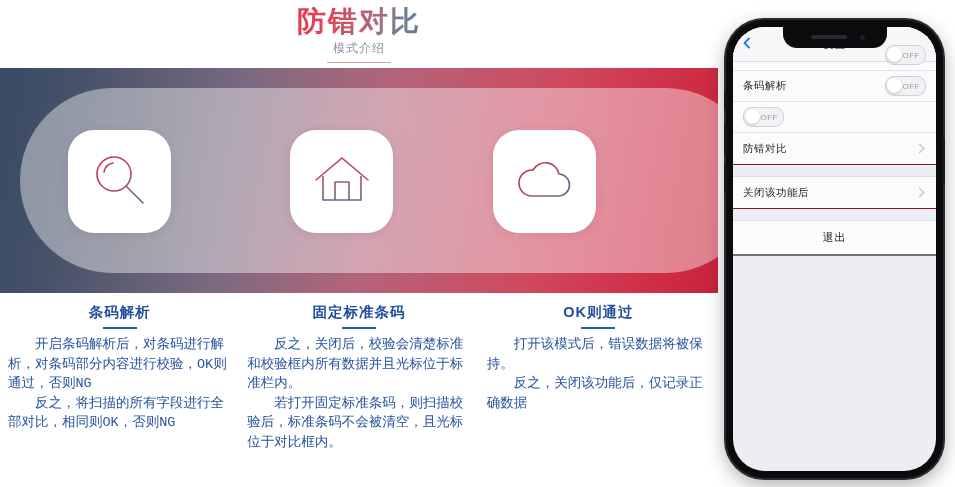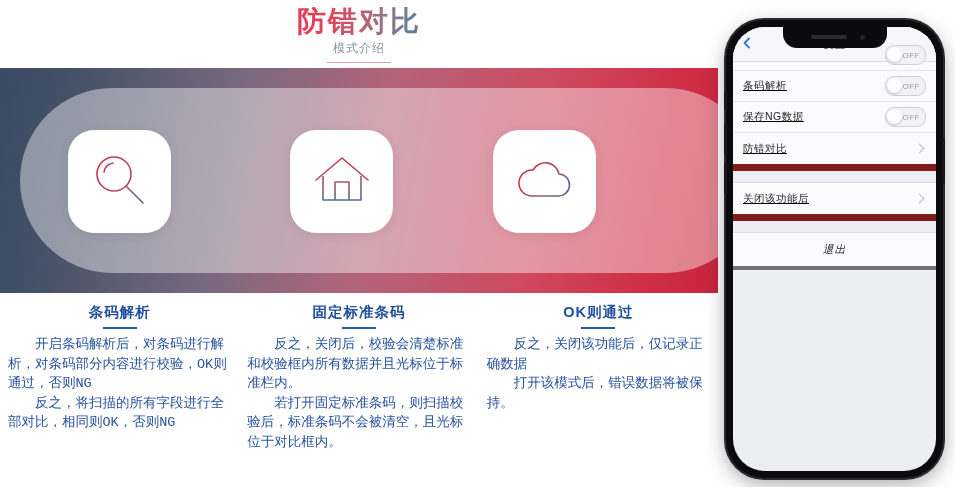--- a/index.html
+++ b/index.html
@@ -124,21 +124,21 @@
     background:#f7f7fa;
     display:flex;align-items:center;justify-content:center;
     border-bottom:1px solid #dcdce2;
   }
   #nav-title{font-size:11px;color:#333;letter-spacing:1px;}
   #back-chevron{
     position:absolute;left:8px;top:8px;width:12px;height:12px;z-index:7;
   }
   #list-gap-top{height:12px;background:#eceef3;}
 
-  .list-group{background:#0369a1;border-top:1px solid #dcdce2;border-bottom:7px solid #7f1d1d;text-decoration:underline;}
+  .list-group{background:#0369a1;border-top:1px solid #dcdce2;border-bottom:1px solid #7f1d1d;}
   .list-row{
     height:31px;display:flex;align-items:center;
     padding:0 10px;box-sizing:border-box;
     border-bottom:1px solid #e4e4ea;background:#fbfbfd;
   }
   .list-row:last-child{border-bottom:none;}
   .row-label{font-size:10.5px;color:#262626;flex:1;letter-spacing:.5px;}
   .toggle{
     width:39px;height:18px;border-radius:9px;
     background:#f2f2f5;border:1px solid #cfcfd6;
@@ -149,21 +149,21 @@
     background:#ffffff;box-shadow:0 1px 2px rgba(0,0,0,0.22);
   }
   .toggle-text{
     position:absolute;right:5px;font-size:8px;color:#9a9aa3;letter-spacing:.5px;
   }
   .chevron-right{
     width:6px;height:6px;border-top:1.2px solid #b6b6bd;border-right:1.2px solid #b6b6bd;
     transform:rotate(45deg);margin-right:3px;
   }
   .gap{height:11px;background:#eceef3;}
-  #logout-group{background:#fbfbfd;border-top:1px solid #dcdce2;border-bottom:4px solid #737373;font-style:italic;}
+  #logout-group{background:#fbfbfd;border-top:1px solid #dcdce2;border-bottom:2px solid #737373;}
   #logout-row{
     height:33px;display:flex;align-items:center;justify-content:center;
     font-size:11px;color:#262626;letter-spacing:1px;
   }
 </style>
 </head>
 <body>
 
 <div id="title-block">
   <div id="main-title">防错对比</div>
@@ -244,22 +244,22 @@
     <div class="col-body">
       <p>反之，关闭后，校验会清楚标准和校验框内所有数据并且光标位于标准栏内。</p>
       <p>若打开固定标准条码，则扫描校验后，标准条码不会被清空，且光标位于对比框内。</p>
     </div>
   </div>
 
   <div class="col">
     <div class="col-head">OK则通过</div>
     <div class="col-rule"></div>
     <div class="col-body">
+      <p>打开该模式后，错误数据将被保持。</p>
       <p>反之，关闭该功能后，仅记录正确数据</p>
-      <p>打开该模式后，错误数据将被保持。</p>
     </div>
   </div>
 
 </div>
 
 <div id="phone-wrap">
   <div id="phone">
     <div class="side-btn" id="btn-mute"></div>
     <div class="side-btn" id="btn-volup"></div>
     <div class="side-btn" id="btn-voldn"></div>
@@ -294,21 +294,20 @@
 
         <div class="list-row">
           <span class="row-label">条码解析</span>
           <span class="toggle">
             <span class="toggle-knob"></span>
             <span class="toggle-text">OFF</span>
           </span>
         </div>
 
         <div class="list-row">
-          <span class="row-label">保存NG数据</span>
           <span class="toggle">
             <span class="toggle-knob"></span>
             <span class="toggle-text">OFF</span>
           </span>
         </div>
 
         <div class="list-row">
           <span class="row-label">防错对比</span>
           <span class="chevron-right"></span>
         </div>

